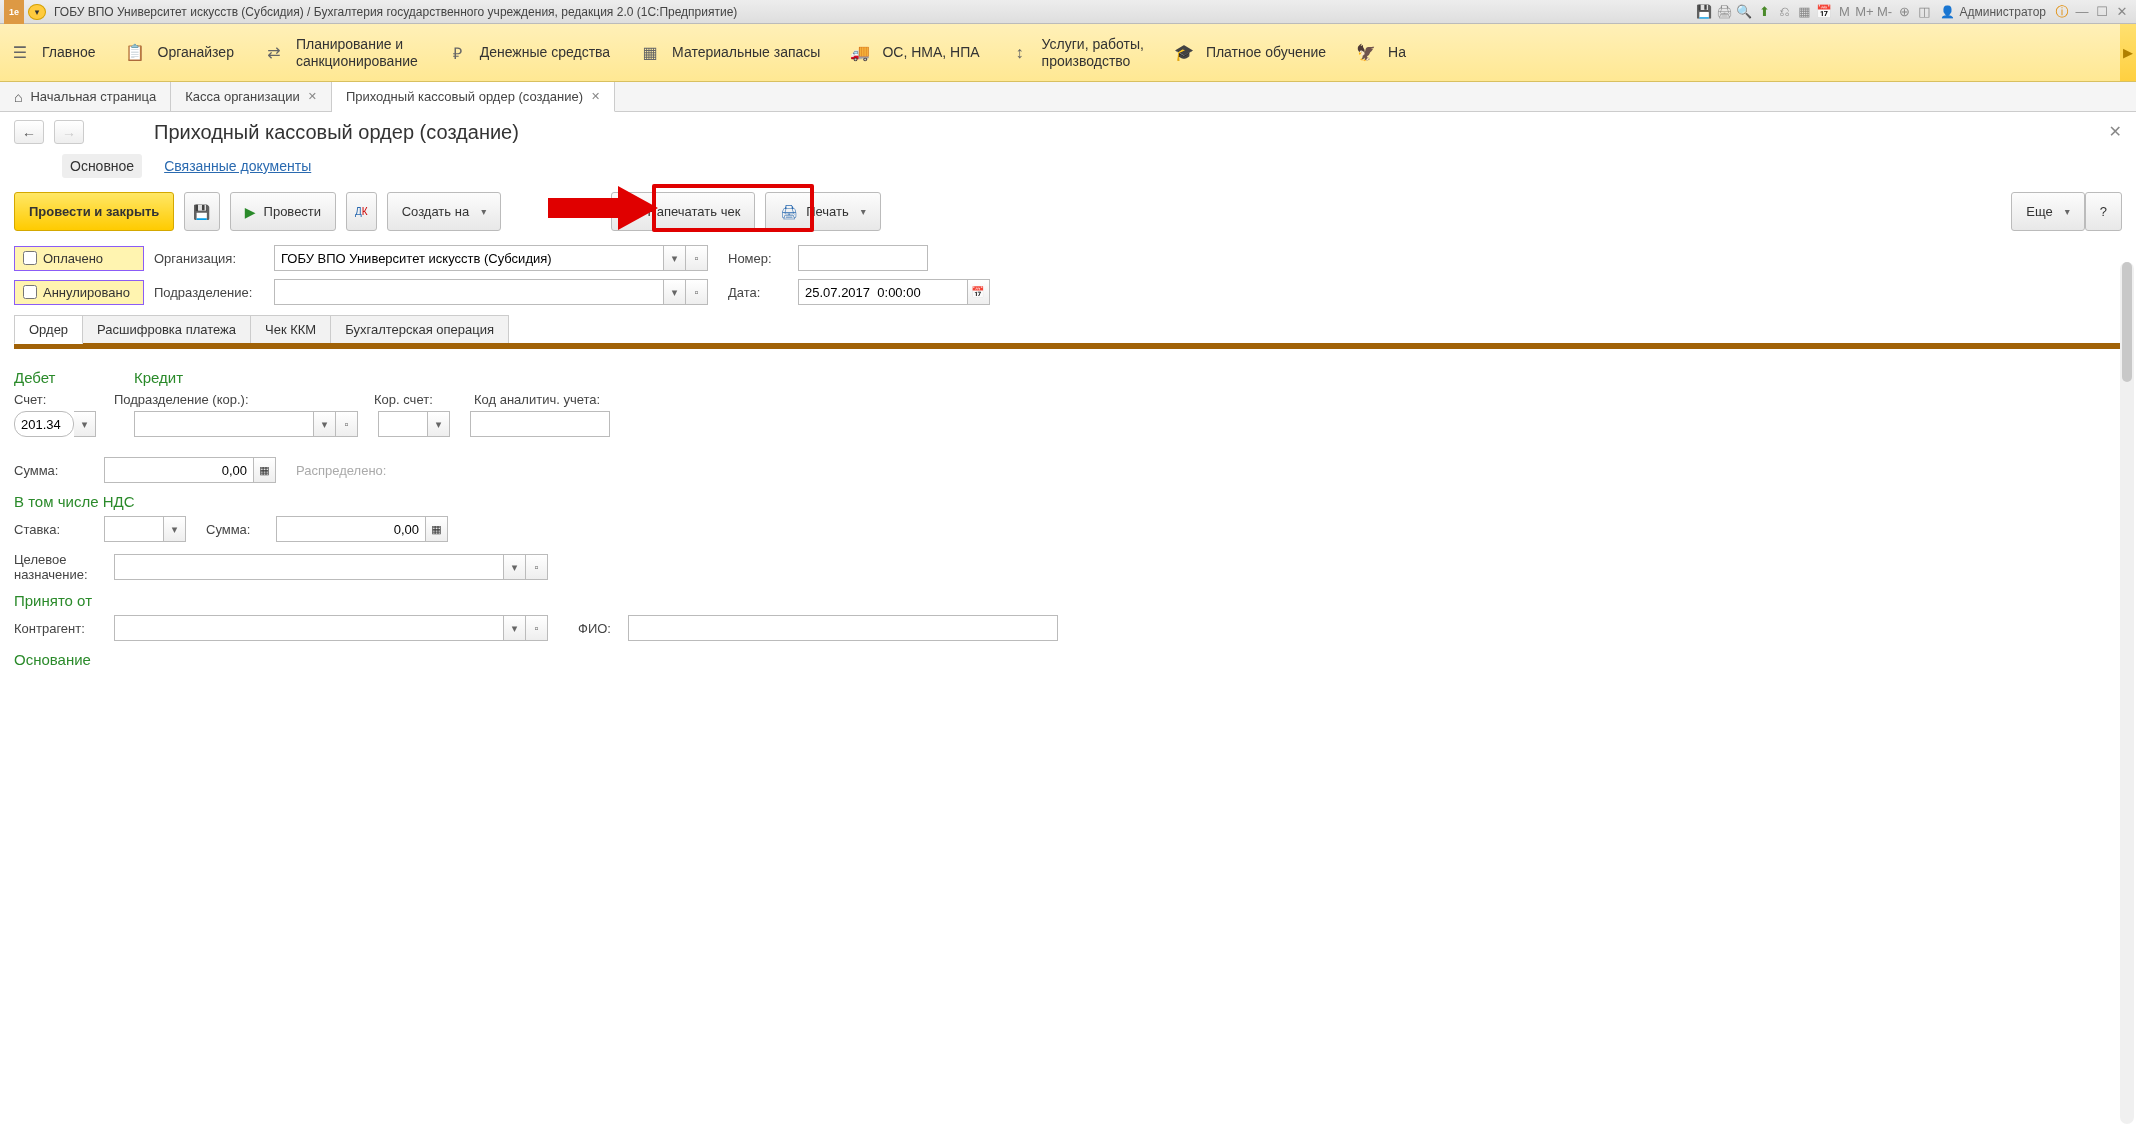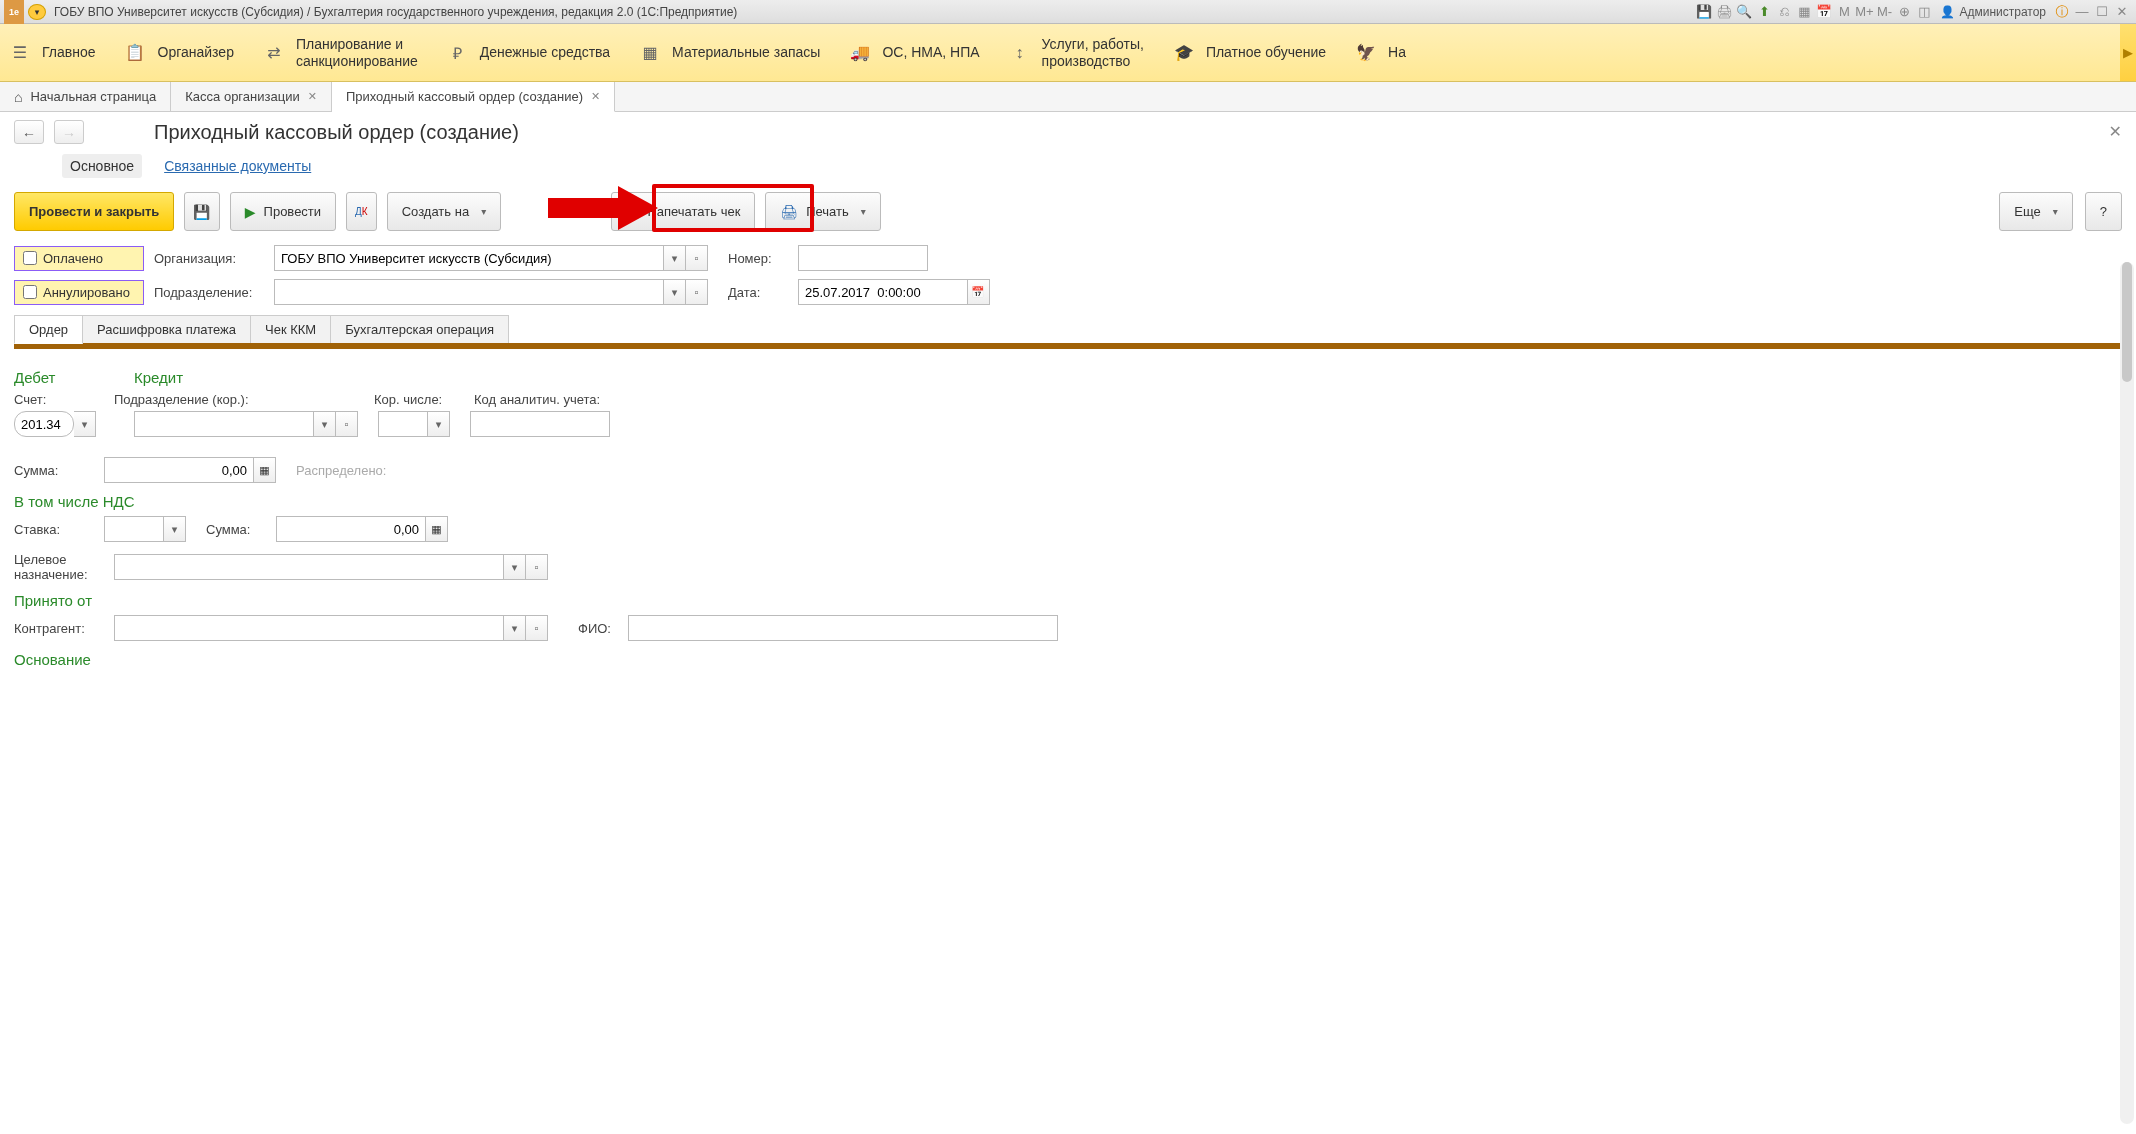--- a/index.html
+++ b/index.html
@@ -43,21 +43,21 @@
 .subnav .sn.active { background: #eee; border-radius: 3px; }
 .subnav .sn.link { color: #2a6ab0; text-decoration: underline; }
 
 
 .toolbar { display: flex; align-items: center; gap: 10px; margin-bottom: 14px; position: relative; }
 .btn { height: 39px; padding: 0 14px; border: 1px solid #bbb; background: linear-gradient(#fcfcfc,#e8e8e8); border-radius: 3px; display: flex; align-items: center; gap: 8px; cursor:pointer; font-size: 13px; color:#333; }
 .btn.yellow { background: linear-gradient(#ffe766,#ffcb00); border-color: #d4a800; font-weight: bold; }
 .btn.iconbtn { padding: 0 8px; }
 .btn .bi { font-size: 14px; }
 .btn.dd::after { content: "▾"; margin-left: 4px; font-size: 10px; color:#666; }
-.toolbar .right { margin-left: auto; display: flex; gap: 12px; }
+.toolbar .right { margin-left: auto; display: flex; gap: 0; }
 
 
 .redbox { position: absolute; border: 4px solid #e00000; border-radius: 2px; left: 638px; top: -8px; width: 162px; height: 48px; pointer-events: none; }
 .redarrow { position: absolute; left: 534px; top: -6px; pointer-events:none; }
 .redarrow svg { width: 110px; height: 44px; }
 
 
 .formrow { display: flex; align-items: center; gap: 10px; margin-bottom: 8px; }
 .chk { display: flex; align-items: center; gap: 6px; background: #fff4b0; border: 1px solid #8b5cf6; padding: 4px 8px; width: 130px; }
 .chk input { width: 14px; height: 14px; }
@@ -275,21 +275,21 @@
     </div>
 
     <div class="ofrow">
       <div style="width:90px">
         <div class="oflabel">Счет:</div>
       </div>
       <div style="width:250px">
         <div class="oflabel">Подразделение (кор.):</div>
       </div>
       <div style="width:90px">
-        <div class="oflabel">Кор. числе:</div>
+        <div class="oflabel">Кор. счет:</div>
       </div>
       <div>
         <div class="oflabel">Код аналитич. учета:</div>
       </div>
     </div>
 
     <div class="ofrow" style="margin-top:-6px">
       <div class="finput" style="width:90px">
         <input type="text" style="width: 60px; border-radius: 12px;" value="201.34">
         <div class="ddbtn">▾</div>

